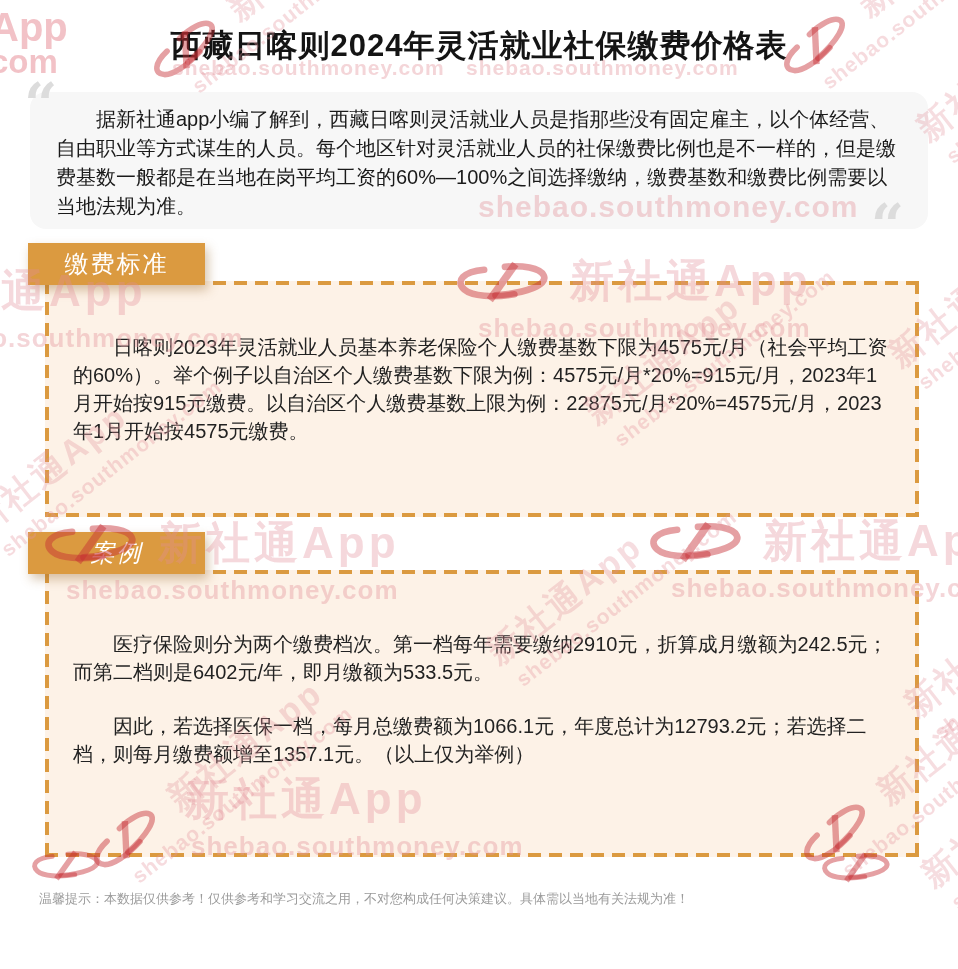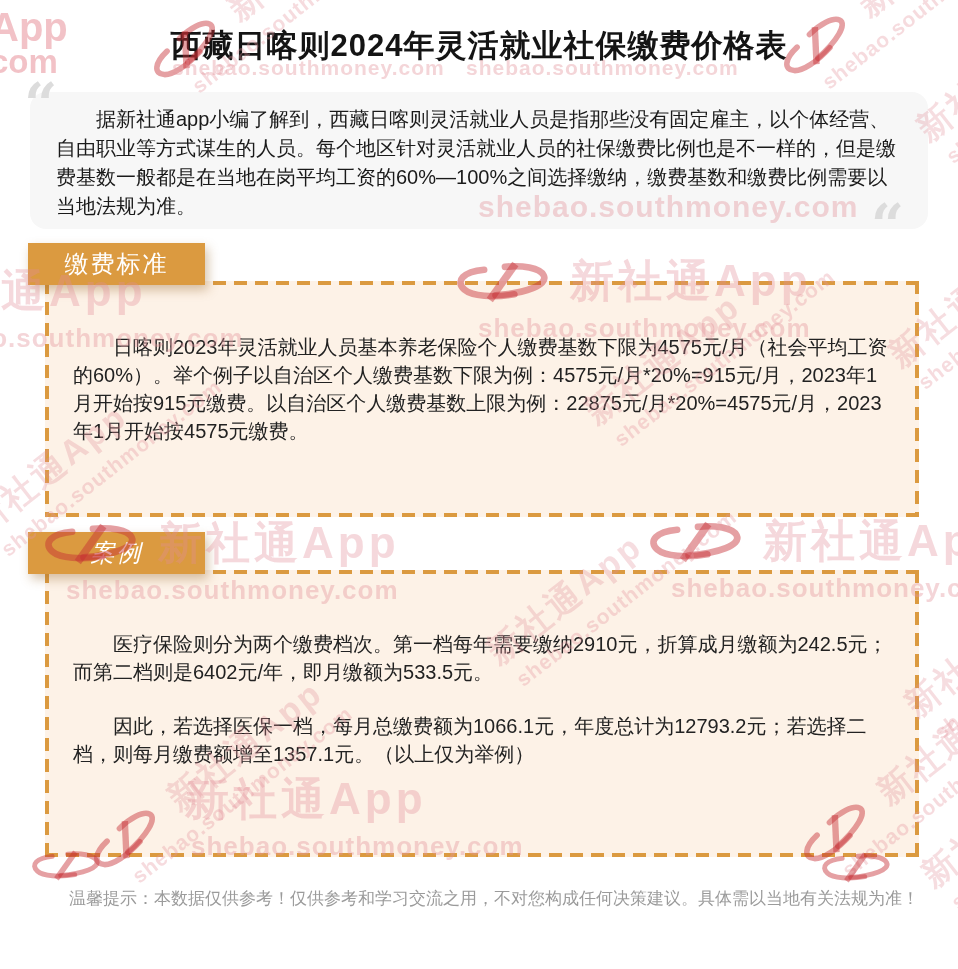--- a/index.html
+++ b/index.html
@@ -106,22 +106,22 @@
   }
   .dashed-box p:last-child{margin-bottom:0;}
   .box1{height:236px;padding-top:52px;}
   .box2{height:287px;padding-top:60px;}
   .box2 p{margin-bottom:26px;}
 
   
   .disclaimer{
     margin:28px auto 0 auto;
     width:880px;
-    text-align:right;
-    font-size:17px;
+    text-align:left;
+    font-size:13px;
     line-height:28px;
     color:var(--footer);
     position:relative;z-index:2;
   }
 
   
   .watermarks{
     position:absolute;inset:0;
     z-index:4;
     overflow:hidden;

